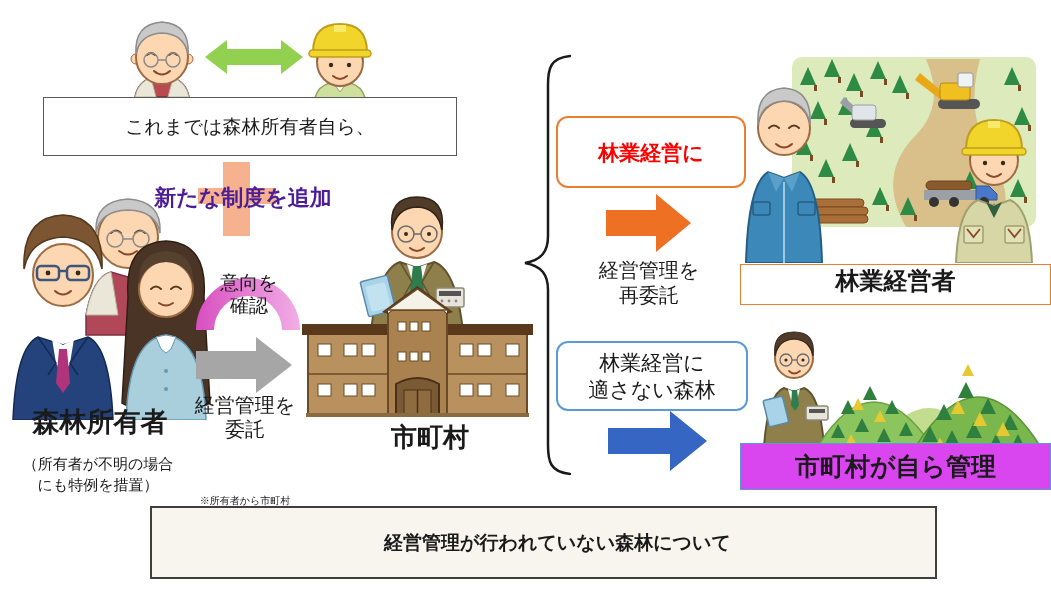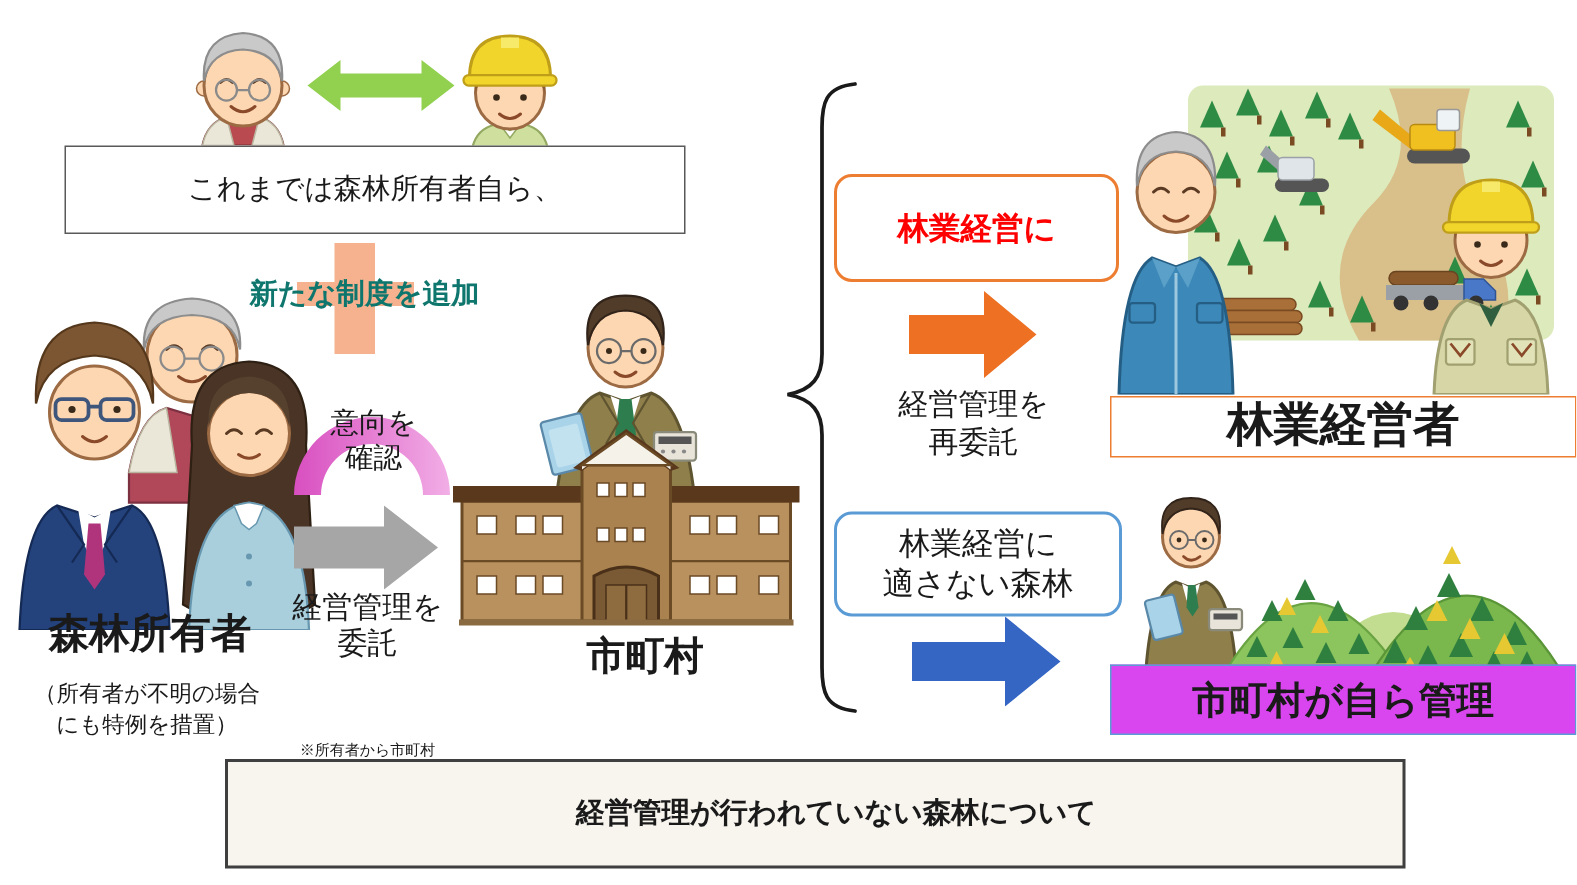--- a/index.html
+++ b/index.html
@@ -1,34 +1,34 @@
 <!DOCTYPE html>
 <html><head>
 <meta charset="utf-8">
 <style>
   html,body{margin:0;padding:0;background:#fff;}
   .canvas{position:relative;width:1051px;height:590px;background:#ffffff;
-          font-family:Liberation Serif, serif;overflow:hidden;color:#1a1a1a;}
+          font-family:Liberation Sans, sans-serif;overflow:hidden;color:#1a1a1a;}
   .abs{position:absolute;}
   .ctr{text-align:center;}
   .legacy-box{left:43px;top:97px;width:412px;height:57px;border:1.5px solid #595959;background:#fff;
               display:flex;flex-direction:column;justify-content:center;font-size:19px;line-height:26px;}
-  .new-system{left:148px;top:183px;width:190px;font-size:19px;font-weight:bold;color:#0f766e;}
+  .new-system{left:148px;top:183px;width:190px;font-size:22px;font-weight:bold;color:#4c1d95;}
   .owners-title{left:8px;top:404px;width:184px;font-size:27px;font-weight:bold;}
   .owners-note{left:-4px;top:453px;width:204px;font-size:15px;line-height:21px;}
   .intent-text{left:203px;top:271px;width:92px;font-size:19px;line-height:23px;font-weight:500;}
   .entrust-text{left:186px;top:393px;width:118px;font-size:20px;line-height:24px;}
   .entrust-note{left:172px;top:447px;width:146px;font-size:10px;line-height:19px;margin-top:44px;}
   .muni-label{left:371px;top:420px;width:118px;font-size:26px;font-weight:bold;}
   .suitable-box{left:556px;top:116px;width:186px;height:68px;border:2px solid #ed7d31;border-radius:12px;
                 background:#fff;display:flex;flex-direction:column;justify-content:center;
                 font-size:21px;line-height:27px;font-weight:bold;color:#ff0000;}
   .reentrust-text{left:587px;top:258px;width:124px;font-size:20px;line-height:25px;}
   .operator-box{left:740px;top:264px;width:309px;height:39px;border:1.5px solid #ed7d31;background:#fff;
-                display:flex;align-items:flex-end;justify-content:center;font-size:31px;font-weight:bold;}
+                display:flex;align-items:flex-start;justify-content:center;font-size:24px;font-weight:bold;}
   .unsuitable-box{left:556px;top:341px;width:188px;height:66px;border:2px solid #5b9bd5;border-radius:12px;
                 background:#fff;display:flex;flex-direction:column;justify-content:center;
                 font-size:21px;line-height:27px;font-weight:500;color:#1a1a1a;}
   .selfmanage-box{left:740px;top:443px;width:309px;height:45px;border:1.5px solid #5b9bd5;background:#d946ef;
                 display:flex;align-items:center;justify-content:center;font-size:25px;font-weight:bold;}
   .bottom-box{left:150px;top:506px;width:755px;height:69px;border:2px solid #3f3f3f;background:#f8f5ef;
               display:flex;flex-direction:column;justify-content:center;padding-left:28px;}
   .bottom-l1{font-size:19px;font-weight:bold;line-height:27px;}
   .bottom-l2{font-size:21px;font-weight:bold;line-height:29px;color:#ff0000;}
 </style>

